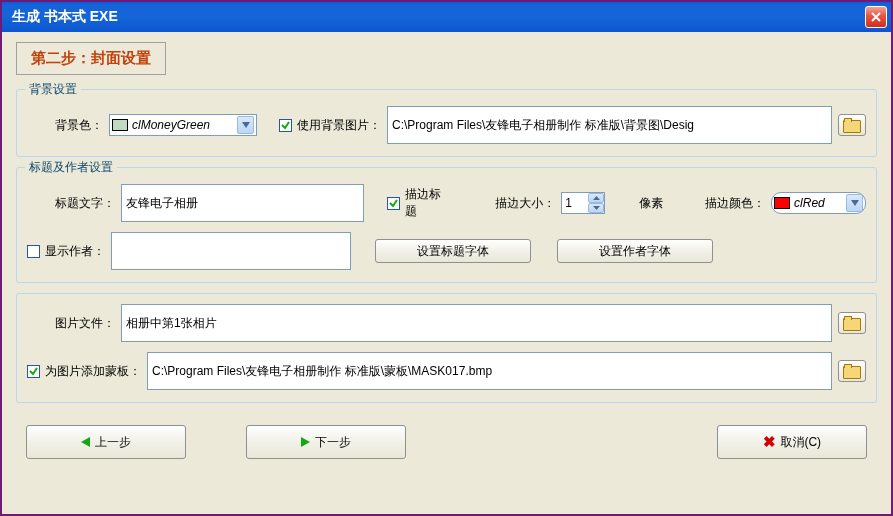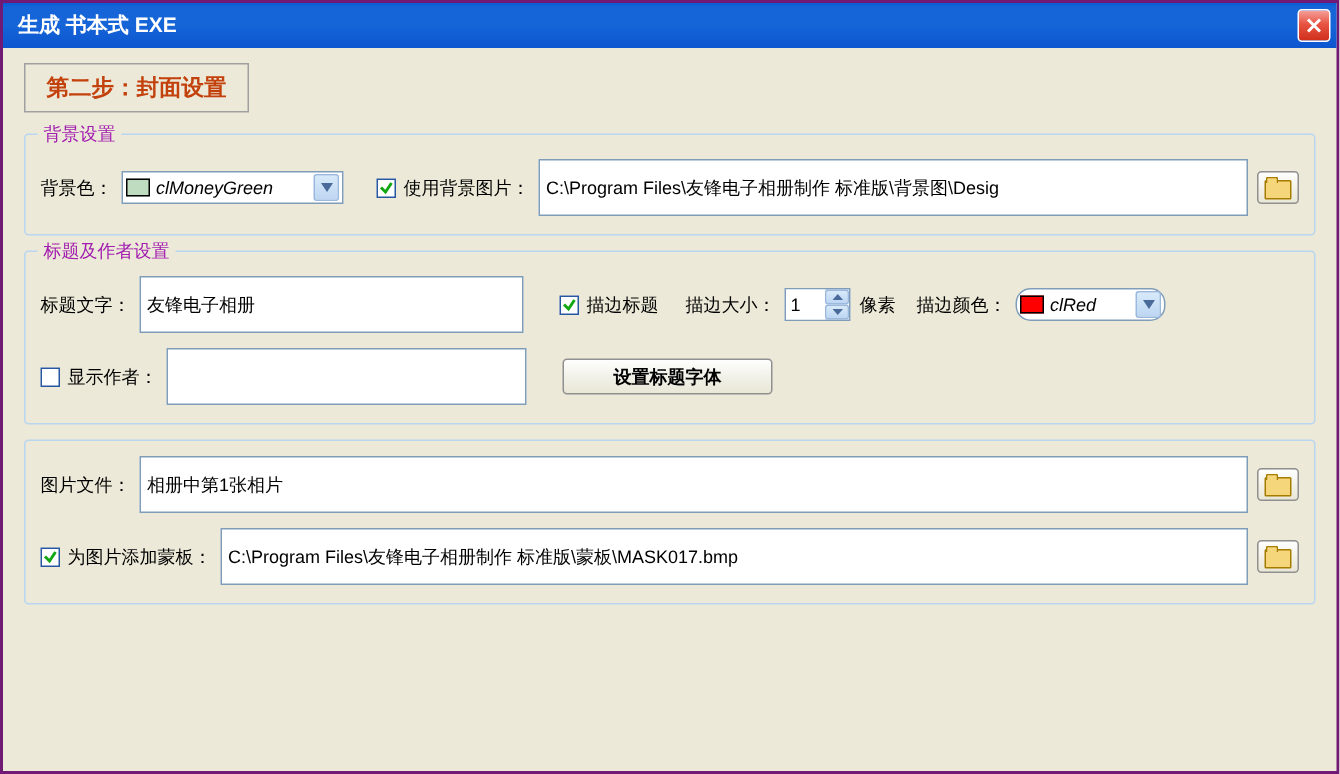--- a/index.html
+++ b/index.html
@@ -58,30 +58,30 @@
   padding: 16px 10px 12px 10px;
   margin-bottom: 10px;
   position: relative;
 }
 .fieldset-legend {
   position: absolute;
   top: -9px;
   left: 8px;
   background: #ece9d8;
   padding: 0 4px;
-  color: #a21caf;
+  color: #0c4a6e;
 }
 .row {
   display: flex;
   align-items: center;
   gap: 6px;
   margin-bottom: 10px;
 }
 .row:last-child { margin-bottom: 0; }
-label.txt { white-space: nowrap; }
+label.txt { white-space: nowrap; margin-left: 28px; }
 
 .color-combo {
   display: inline-flex;
   align-items: center;
   border: 1px solid #7f9db9;
   background: #fff;
   height: 22px;
   padding: 0 2px;
   width: 148px;
 }
@@ -159,21 +159,21 @@
   border-radius: 3px;
   padding: 0 14px;
   font-family: inherit;
   font-size: 12px;
   cursor: pointer;
   display: inline-flex;
   align-items: center;
   justify-content: center;
   gap: 5px;
 }
-.btn.wide { width: 140px; font-weight: bold; }
+.btn.wide { width: 156px; font-weight: normal; }
 .btn.big { height: 34px; width: 160px; }
 
 .browse-btn {
   width: 28px;
   height: 22px;
   background: linear-gradient(to bottom, #fefefe, #e9e7d6);
   border: 1px solid #909090;
   border-radius: 3px;
   display: flex;
   align-items: center;
@@ -322,20 +322,21 @@
       </div>
       <div class="row">
         <span class="cb-wrap">
           <span class="checkbox"></span>
           <span>显示作者：</span>
         </span>
         <input class="text-input" style="width: 240px;" value="">
         <span style="width:12px"></span>
         <button class="btn wide">设置标题字体</button>
         <span style="width:14px"></span>
+        <button class="btn wide">设置作者字体</button>
       </div>
     </div>
 
     
     <div class="fieldset" style="padding-top:10px">
       <div class="row">
         <label class="txt">图片文件：</label>
         <input class="text-input" style="flex: 1 1 0%;" value="相册中第1张相片">
         <div class="browse-btn">
           <div class="folder-icon"></div>
@@ -351,15 +352,30 @@
           <span>为图片添加蒙板：</span>
         </span>
         <input class="text-input" style="flex: 1 1 0%;" value="C:\Program Files\友锋电子相册制作 标准版\蒙板\MASK017.bmp">
         <div class="browse-btn">
           <div class="folder-icon"></div>
         </div>
       </div>
     </div>
 
     
+    <div class="navrow">
+      <button class="btn big">
+        <span class="tri-left"></span>
+        <span>上一步</span>
+      </button>
+      <button class="btn big">
+        <span class="tri-right"></span>
+        <span>下一步</span>
+      </button>
+      <div class="spacer"></div>
+      <button class="btn big" style="width:150px">
+        <span class="x-mark">✖</span>
+        <span>取消(C)</span>
+      </button>
+    </div>
 
   </div>
 </div>
 
 </body></html>

